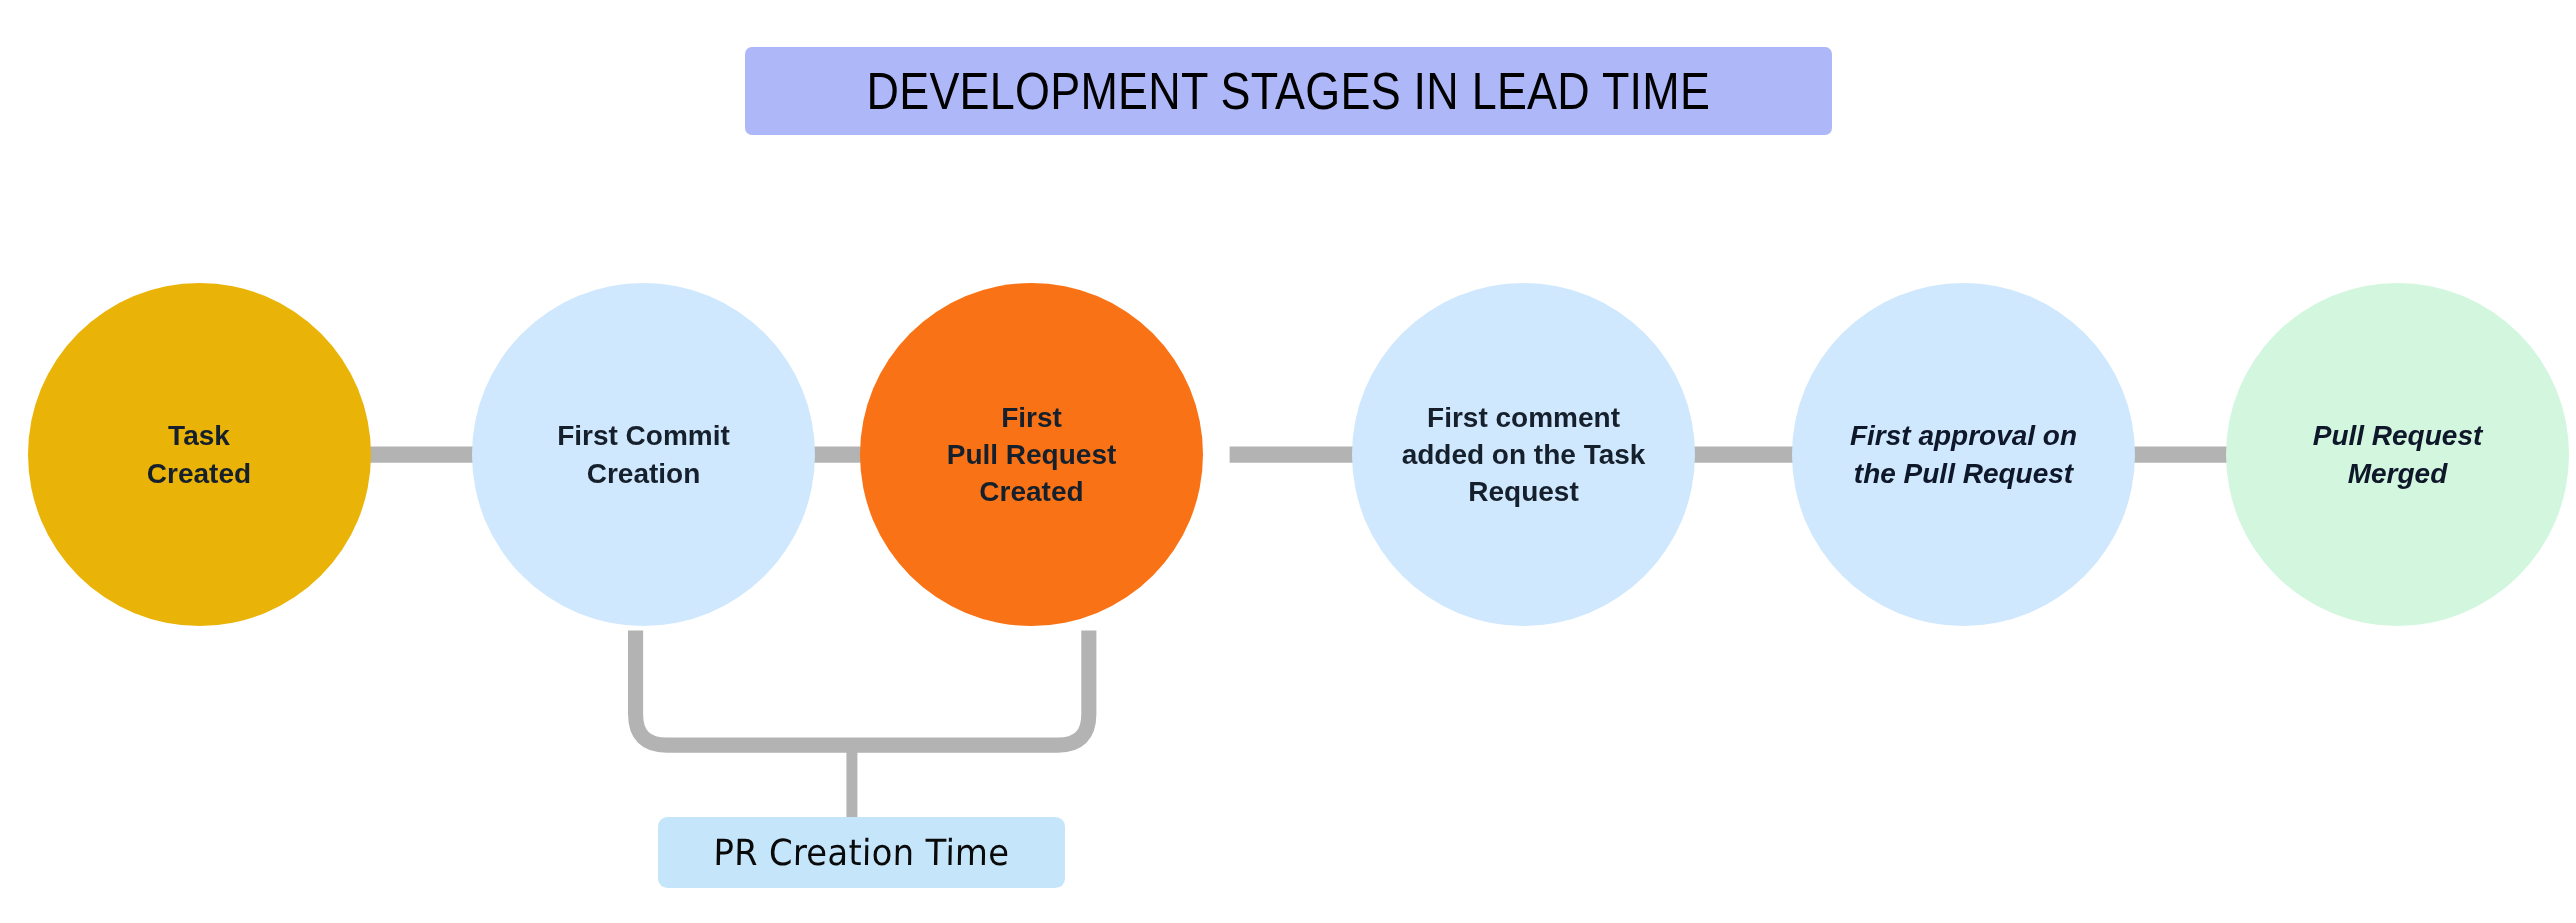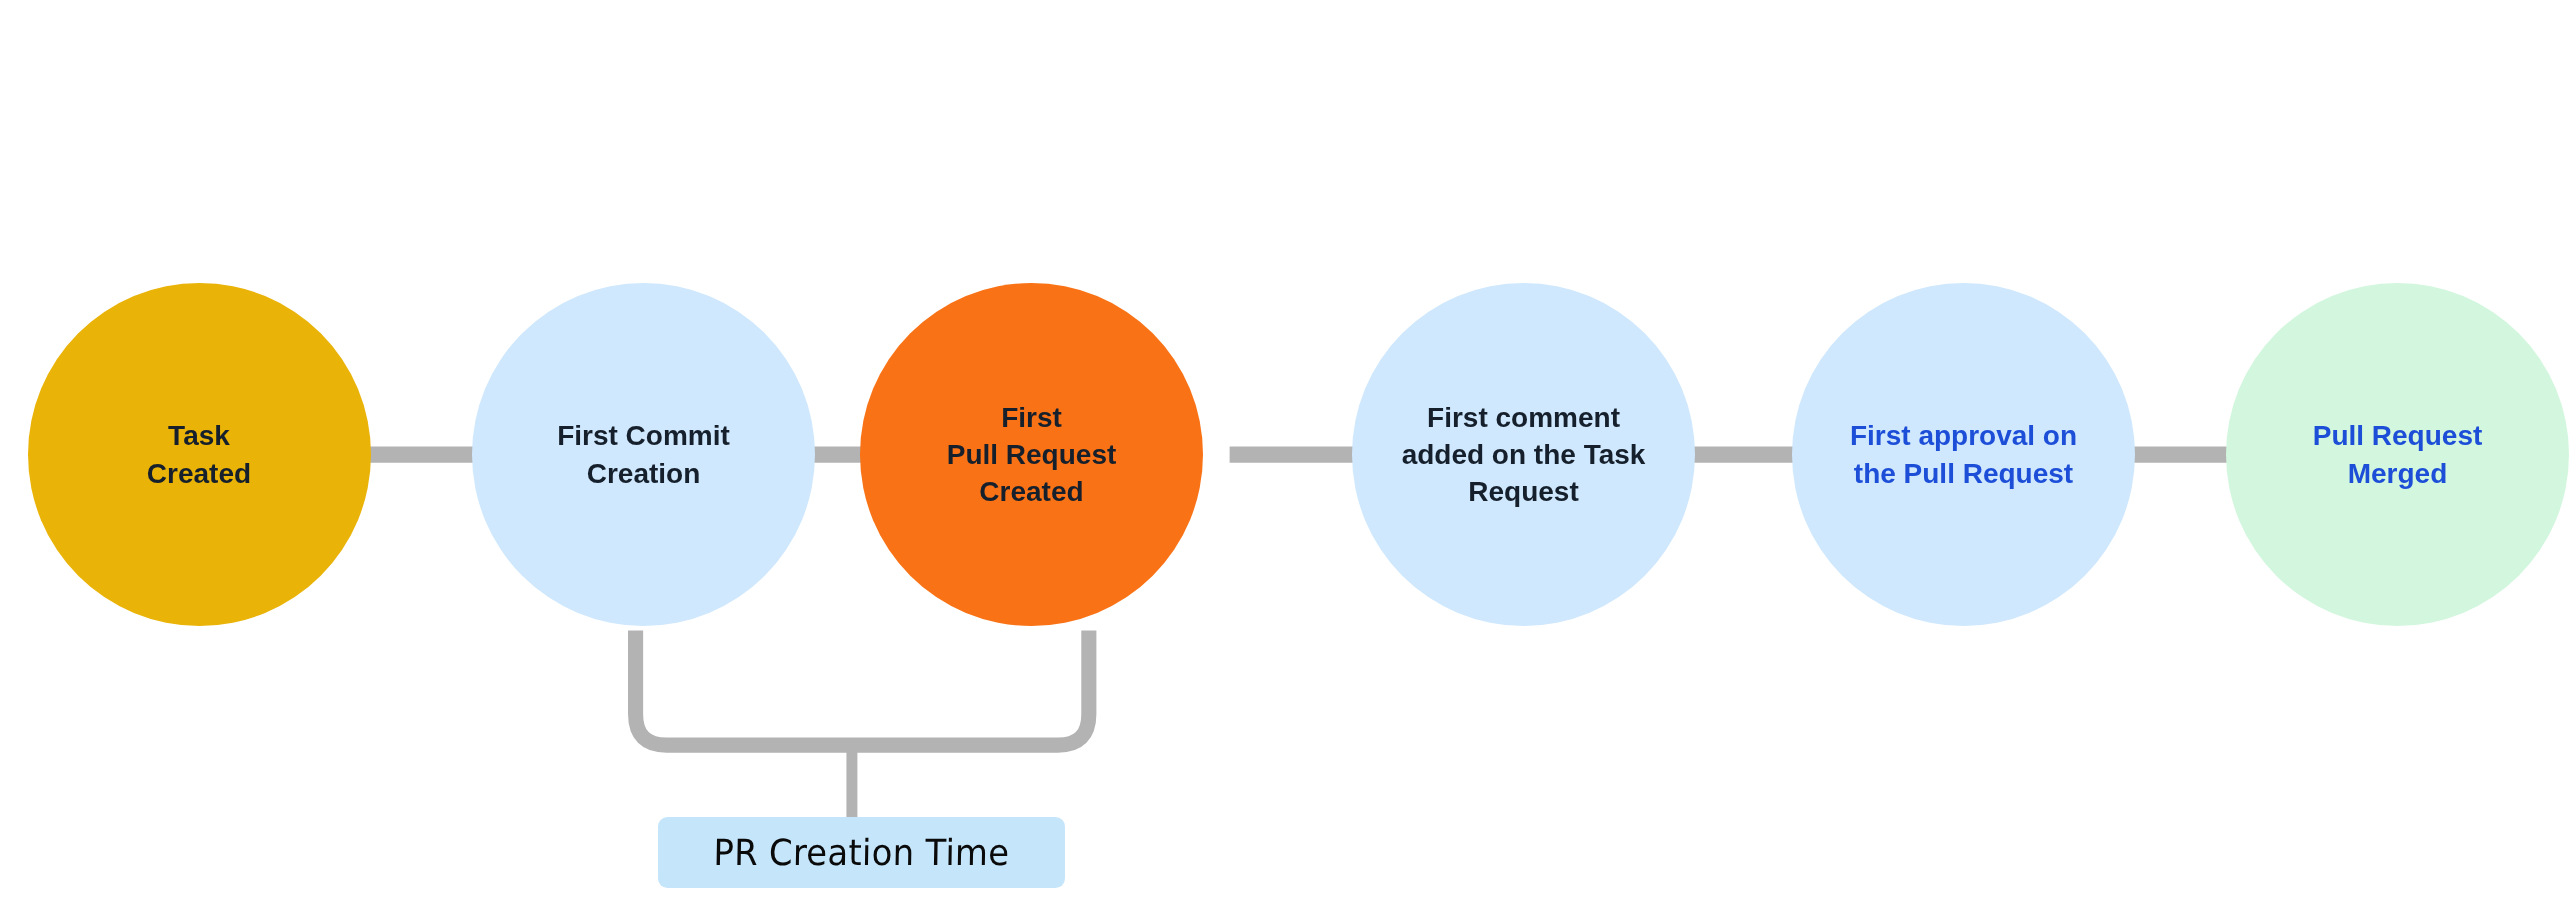--- a/index.html
+++ b/index.html
@@ -71,21 +71,21 @@
   }
   .node-label {
     font-family: "Liberation Sans", sans-serif;
     font-weight: 700;
     font-size: 28px;
     line-height: 1.33;
     color: #16202c;
     padding: 0 19px;
     white-space: pre-line;
   }
-  .node-label.dark-ink { color: #1d4ed8; }
+  .node-label.dark-ink { color: #0f172a; font-style: italic; }
 
   
   .annot-box {
     position: absolute;
     background: #c4e5fa;
     border-radius: 9.6px;
     display: flex;
     align-items: center;
     justify-content: center;
     box-sizing: border-box;
@@ -113,20 +113,23 @@
     <line x1="1150" y1="662" x2="1370" y2="662" stroke="#b3b3b3" stroke-width="24"></line>
     <line x1="1790" y1="662" x2="2010" y2="662" stroke="#b3b3b3" stroke-width="24"></line>
     <line x1="2430" y1="662" x2="2650" y2="662" stroke="#b3b3b3" stroke-width="24"></line>
     <line x1="3060" y1="662" x2="3290" y2="662" stroke="#b3b3b3" stroke-width="24"></line>
 
     <path d="M 925 918 L 925 1040 Q 925 1085 970 1085 L 1540 1085 Q 1585 1085 1585 1040 L 1585 918" fill="none" stroke="#b3b3b3" stroke-width="22" stroke-linecap="butt"></path>
 
     <line x1="1240" y1="1085" x2="1240" y2="1192" stroke="#b3b3b3" stroke-width="16"></line>
   </svg>
 
+  <div class="title-box">
+    <span class="title-text">DEVELOPMENT STAGES IN LEAD TIME</span>
+  </div>
 
   <div class="node-circle" style="left:27.5px; top:283px; width:343px; height:343px; background:#eab308;">
     <span class="node-label">Task
 Created</span>
   </div>
 
   <div class="node-circle" style="left:472px; top:283px; width:343px; height:343px; background:#cfe8fd;">
     <span class="node-label">First Commit
 Creation</span>
   </div>

